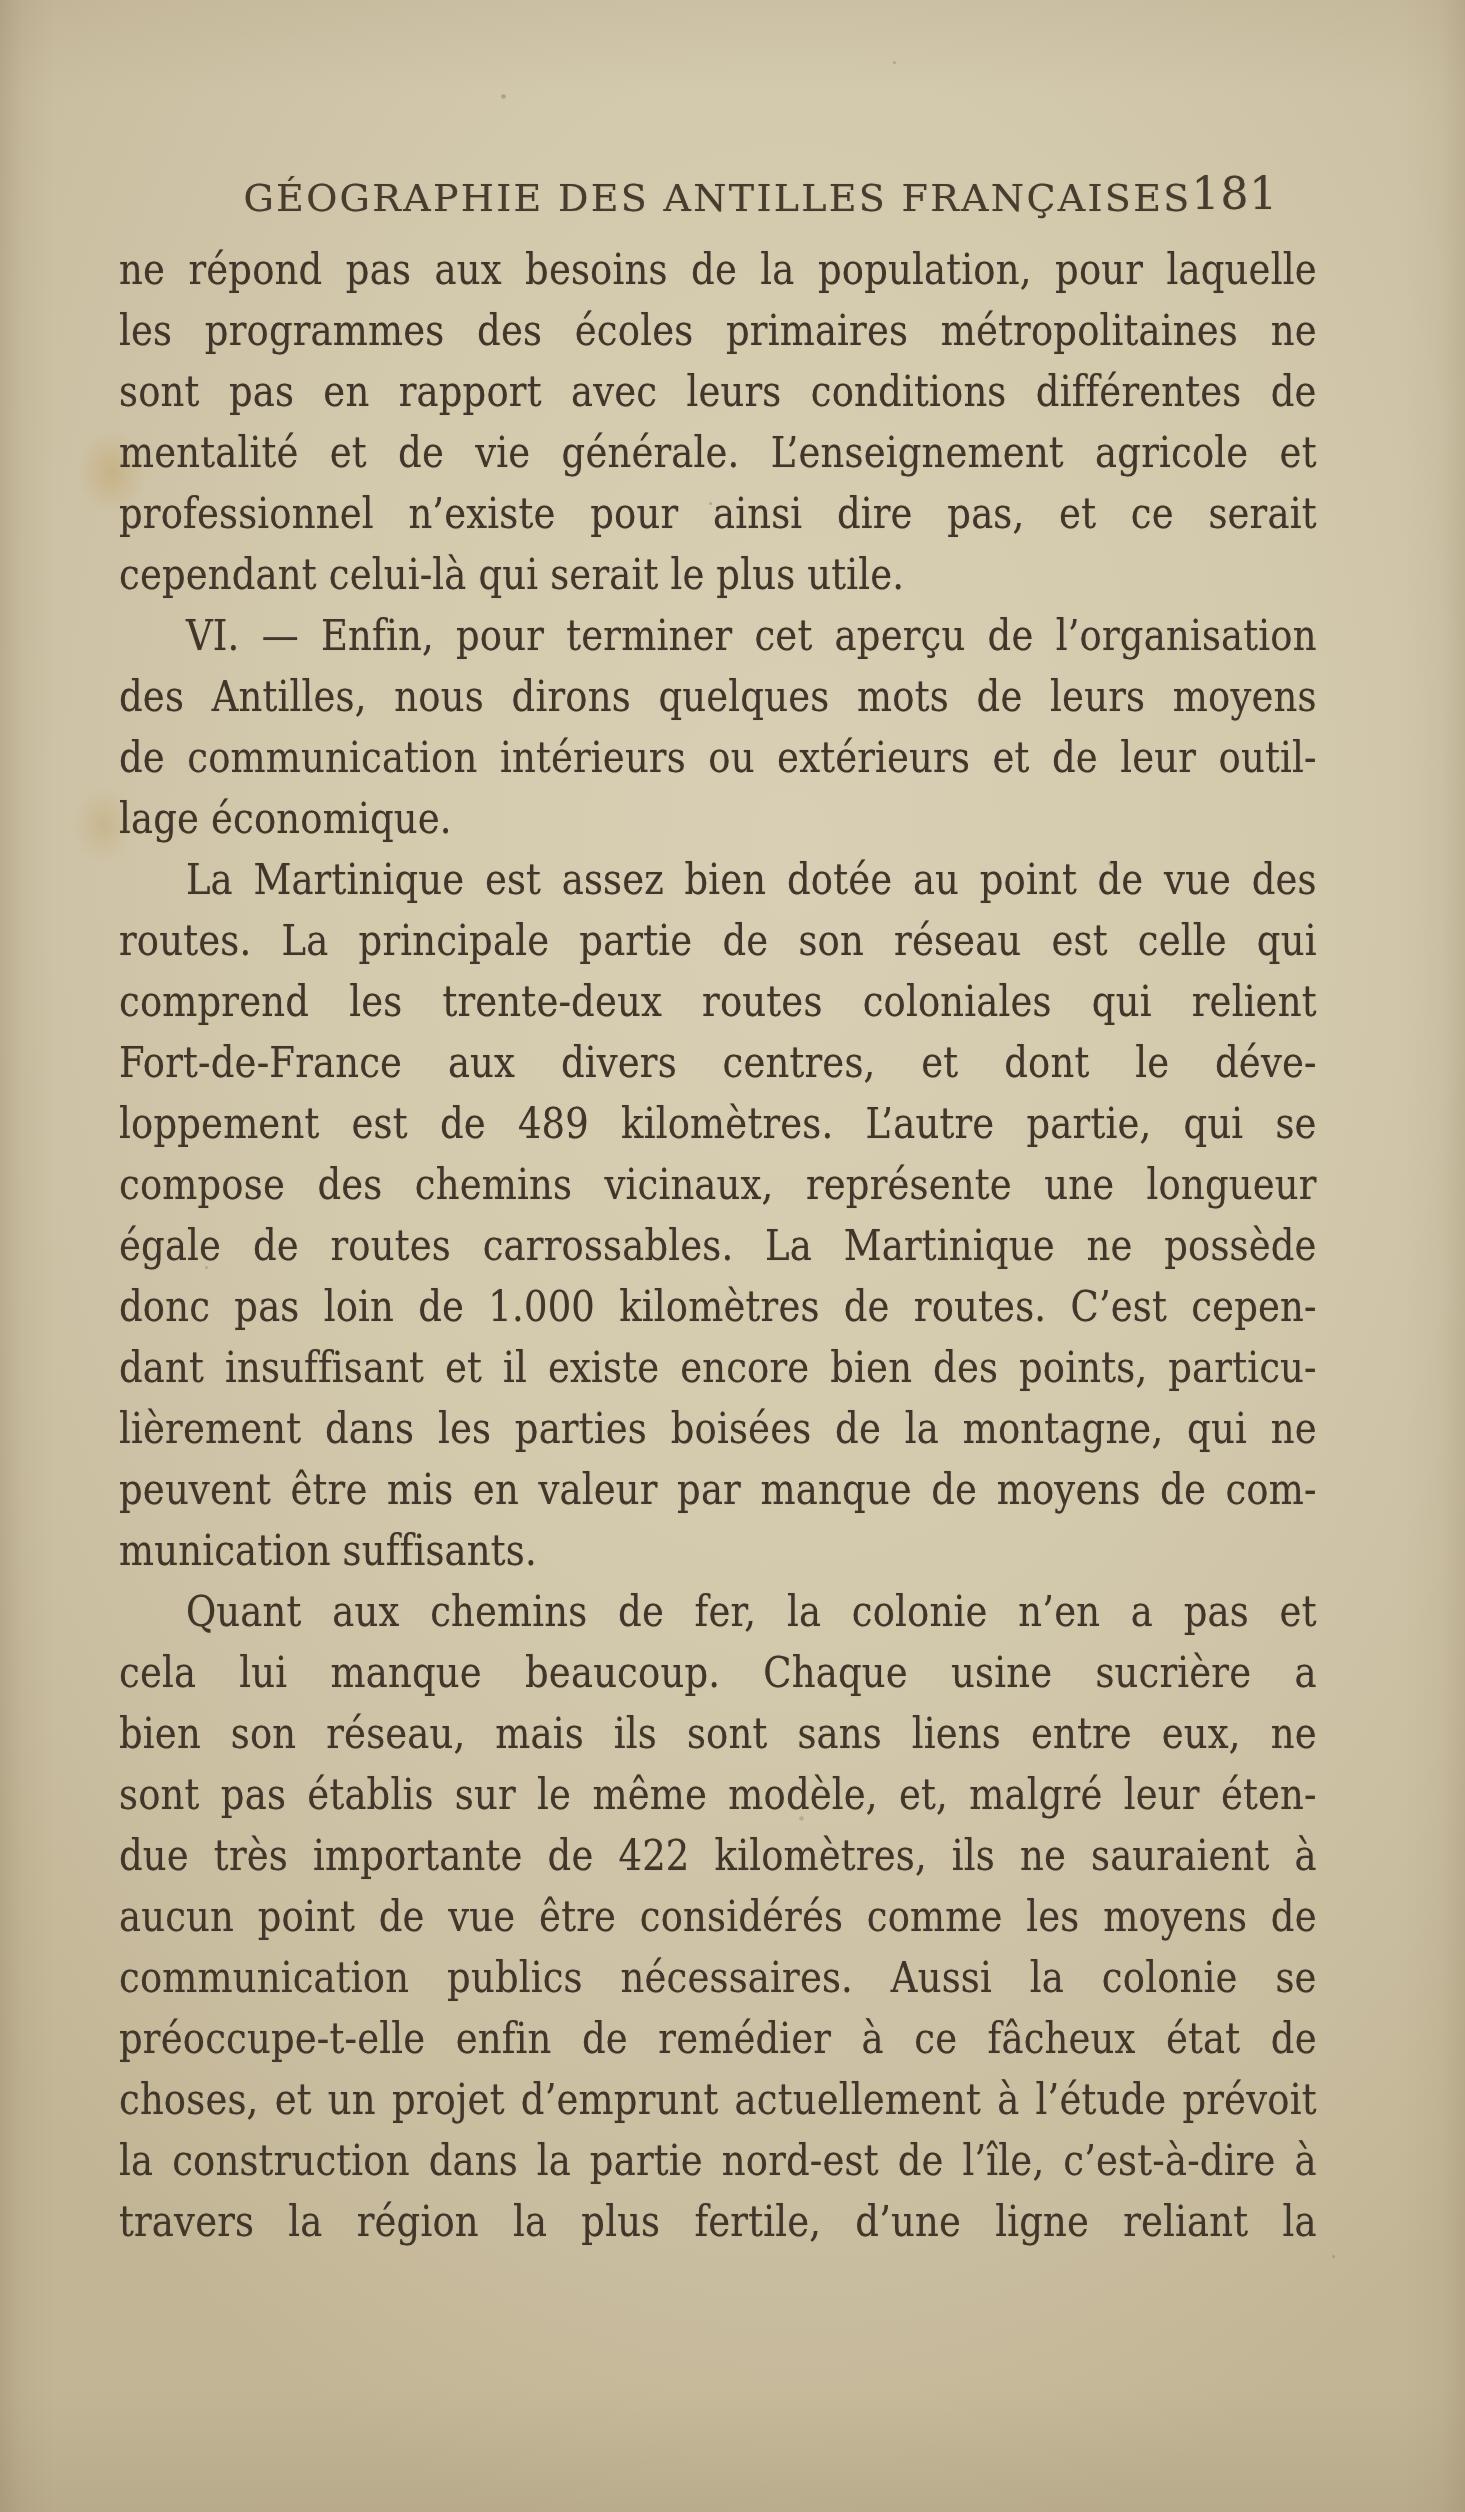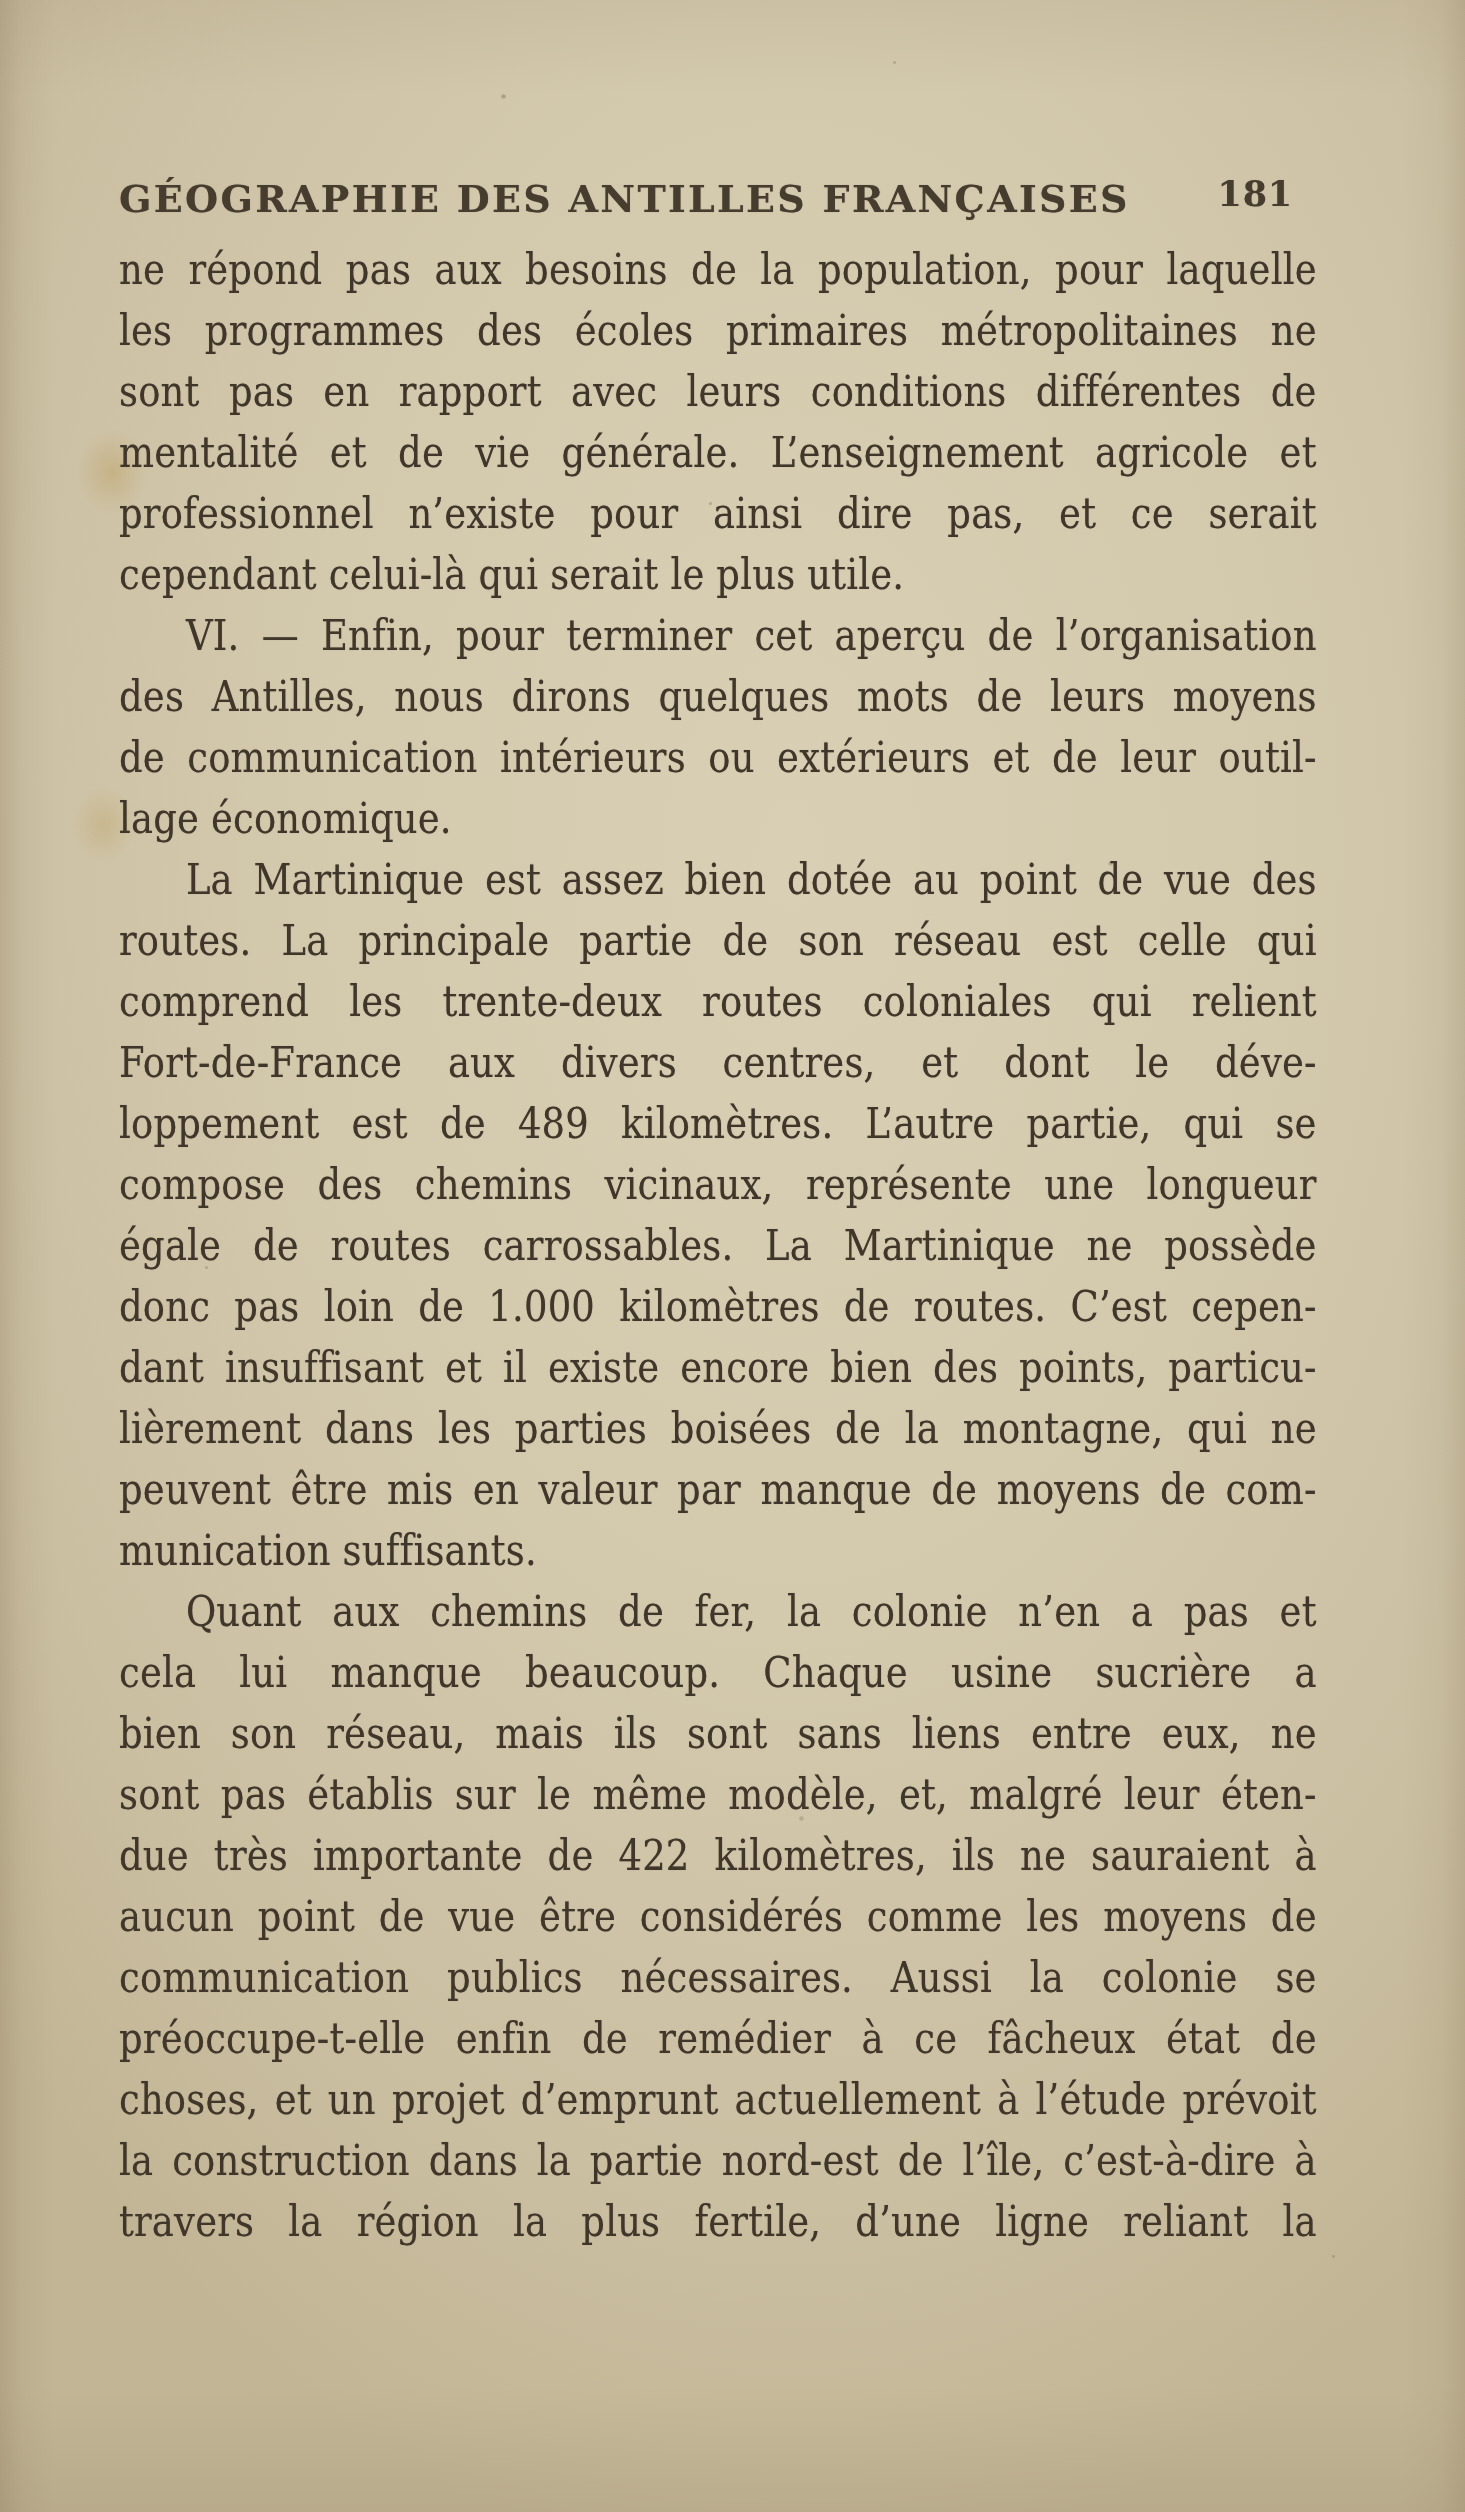--- a/index.html
+++ b/index.html
@@ -11,28 +11,28 @@
       linear-gradient(90deg, rgba(110,92,62,.20) 0px, rgba(110,92,62,.07) 22px, rgba(110,92,62,0) 55px),
       linear-gradient(270deg, rgba(110,92,62,.16) 0px, rgba(110,92,62,.05) 23.5px, rgba(110,92,62,0) 63px),
       linear-gradient(0deg, rgba(110,92,62,.12) 0px, rgba(110,92,62,0) 125px),
       linear-gradient(180deg, rgba(120,100,68,.08) 0px, rgba(120,100,68,0) 94px),
       radial-gradient(ellipse 1095px 1721px at 54% 34%, #d9cfb4 0%, #d3c9ad 45%, #cbbfa2 78%, #c2b595 100%);
     font-family:"DejaVu Serif", "Liberation Serif", serif;
     color:#3e352a;
   }
   .page-header{
     position:absolute;left:119px;top:174px;width:1197px;height:49px;
-    white-space:nowrap;font-weight:bold;
+    text-align:center;white-space:nowrap;
   }
   .header-title{
     display:inline-block;font-size:38px;line-height:49px;letter-spacing:2.3px;
     color:#473d2f;text-shadow:0 0 0.8px rgba(67,57,45,.5);
   }
   .page-number{
-    position:absolute;right:23px;top:-5.5px;font-size:35px;line-height:49px;
+    position:absolute;right:38px;top:-5.5px;font-size:44px;line-height:49px;
     letter-spacing:0.8px;color:#473d2f;text-shadow:0 0 0.8px rgba(67,57,45,.5);
   }
   .text-block{
     position:absolute;left:119px;top:239px;width:1361px;
     transform:scaleX(0.88);transform-origin:0 0;
     font-size:42px;line-height:61px;letter-spacing:0.2px;
     color:#40362a;text-shadow:0 0 0.8px rgba(62,52,40,.45);
   }
   .line{
     text-align:justify;text-align-last:justify;text-justify:inter-word;

